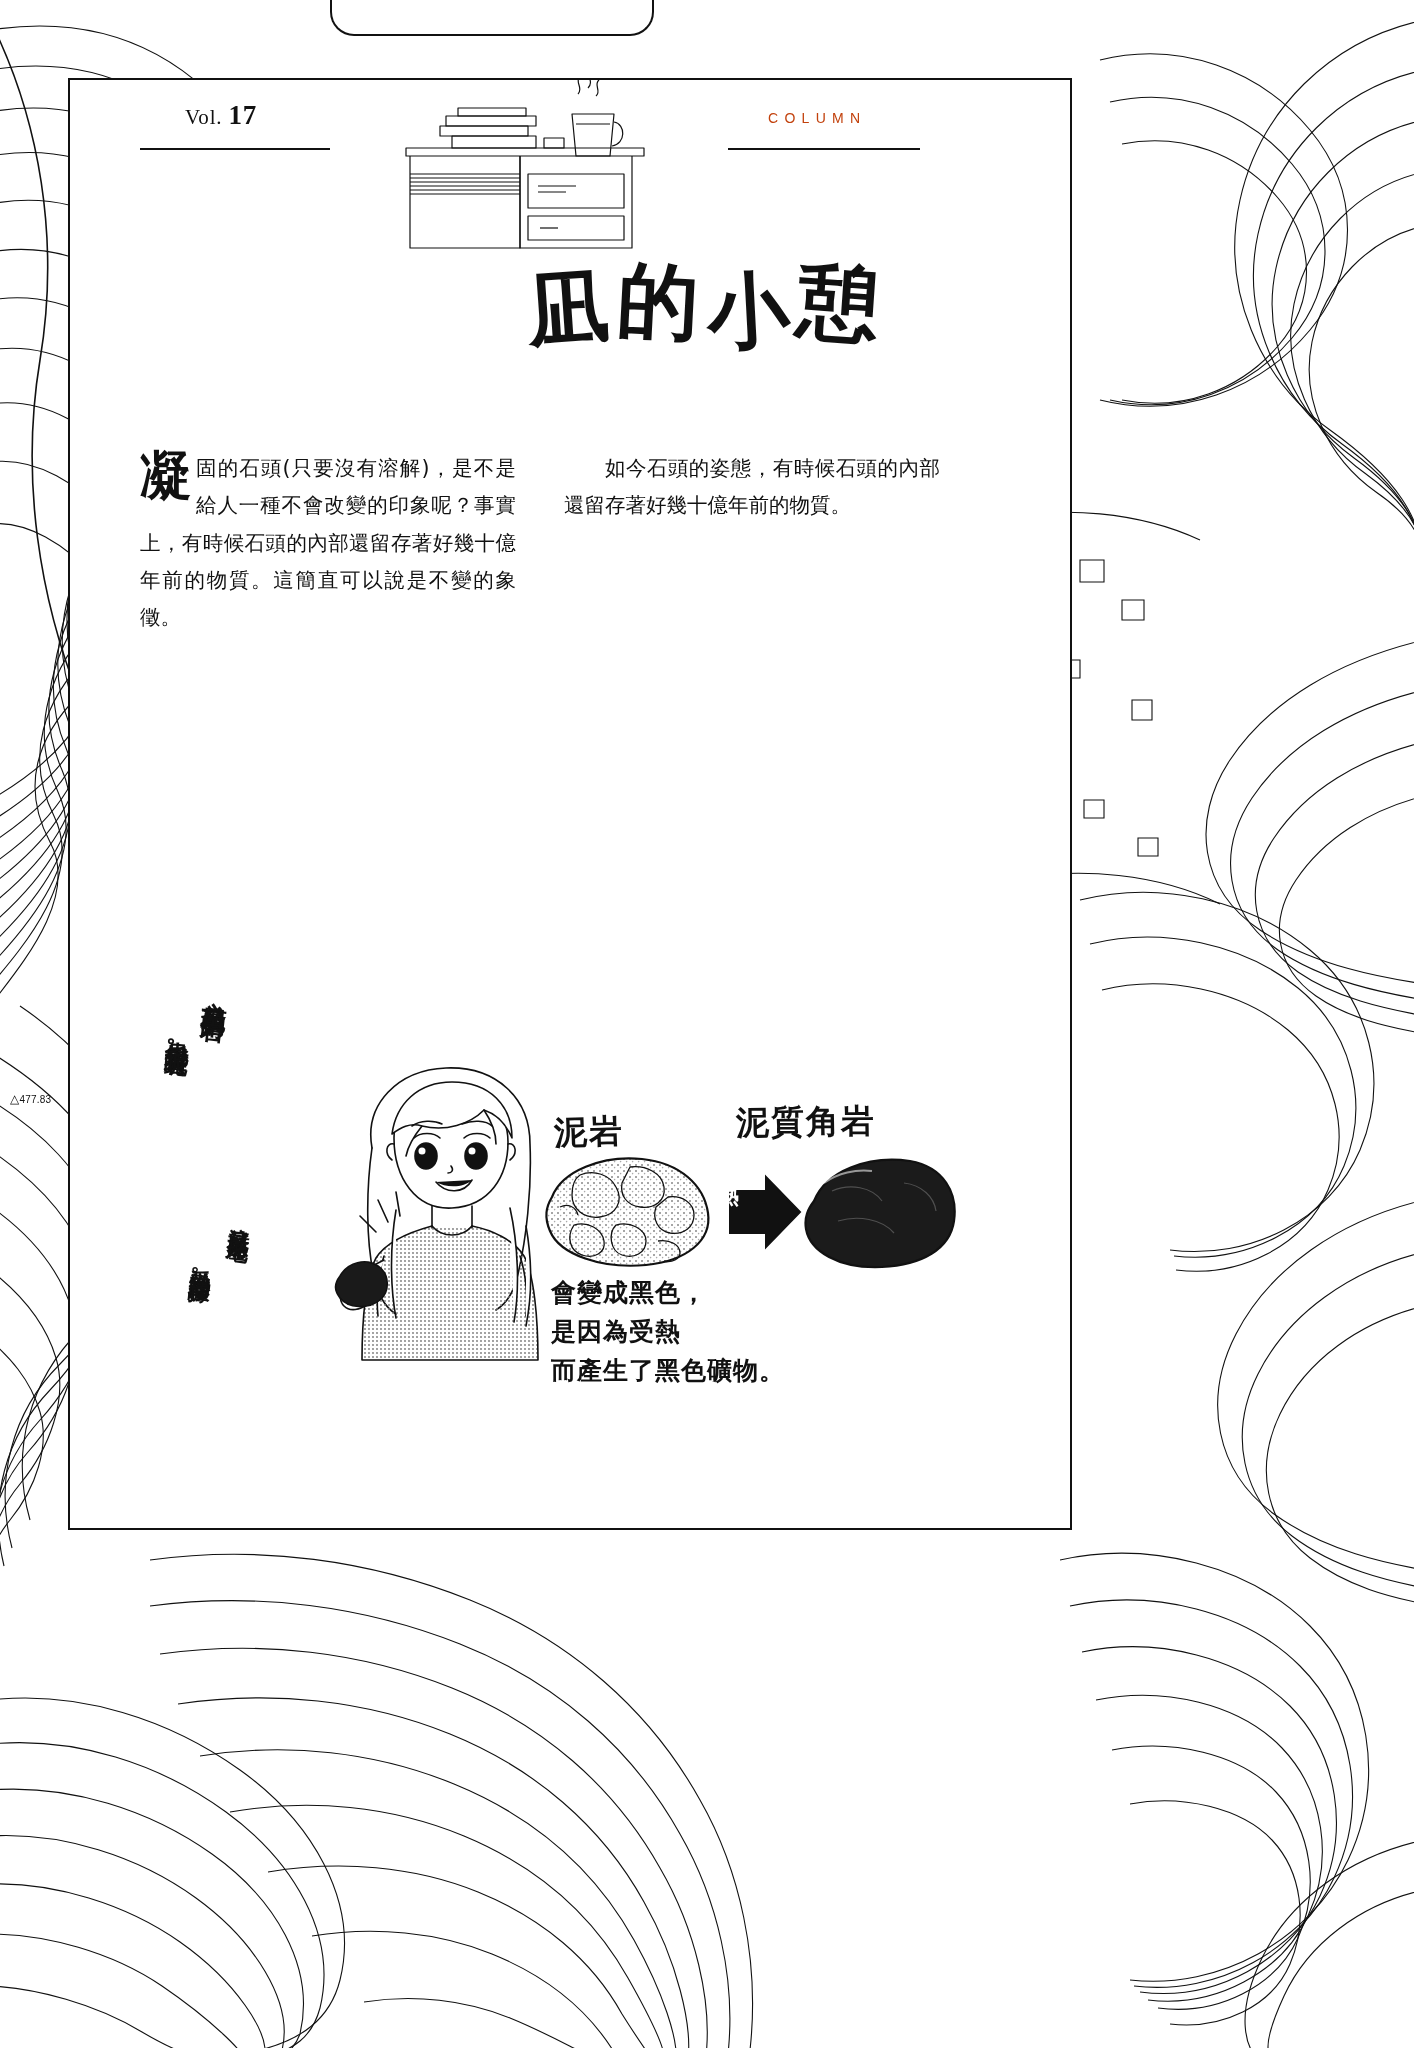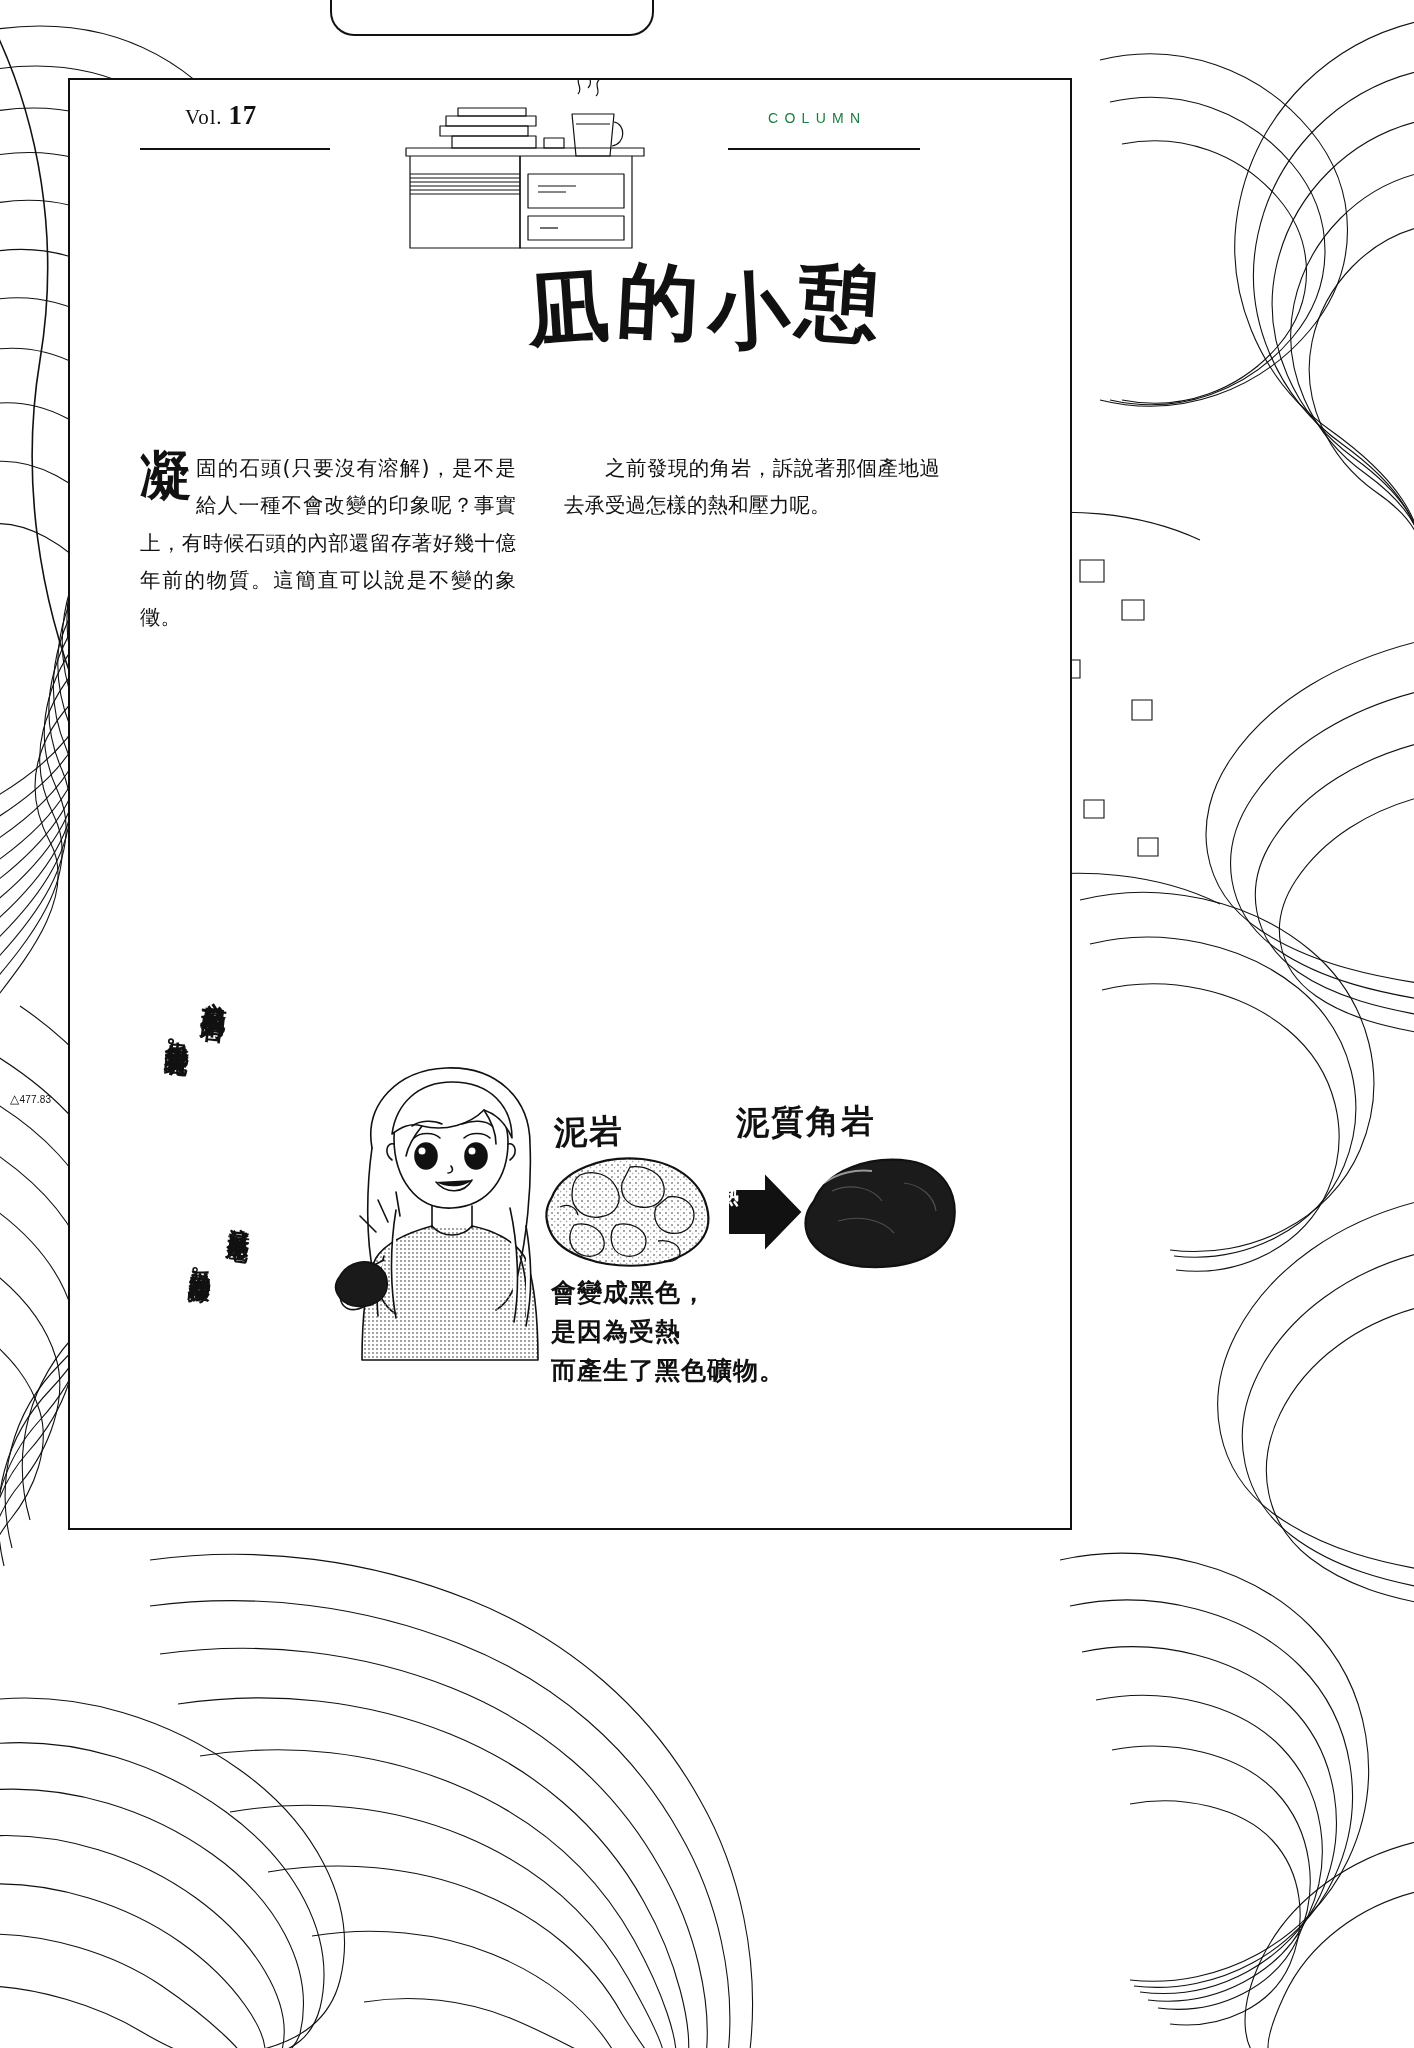--- a/index.html
+++ b/index.html
@@ -37,21 +37,21 @@
     position:absolute;left:185px;top:100px;
     font-family:"Liberation Serif", serif;
     font-size:21px;letter-spacing:.04em;color:#111;z-index:5;
   }
   .vol b{font-size:27px;margin-top:12px;}
   .rule-left{position:absolute;left:140px;top:148px;width:190px;height:2px;background:#111;z-index:5;}
   .rule-right{position:absolute;left:728px;top:148px;width:192px;height:2px;background:#111;z-index:5;}
   .column-label{
     position:absolute;left:768px;top:110px;
     font-family:"Liberation Sans", sans-serif;
-    font-size:14px;letter-spacing:.45em;color:#15803d;z-index:5;
+    font-size:14px;letter-spacing:.45em;color:#c2410c;z-index:5;
   }
   
   #desk-illo{position:absolute;left:400px;top:78px;width:250px;height:180px;z-index:5;}
   
   #title-zone{position:absolute;left:0;top:262px;width:1414px;text-align:center;z-index:5;}
   .title-cjk{
     font-family:"DejaVu Sans", sans-serif;
     font-weight:bold;
     font-size:82px;
     letter-spacing:.10em;
@@ -284,21 +284,21 @@
   </div>
 </div>
 
 <div id="body-cols">
   <div class="col">
     <p class="para">
       <span class="dropcap">凝</span><span>固的石頭(只要沒有溶解)，是不是給人一種不會改變的印象呢？事實上，有時候石頭的內部還留存著好幾十億年前的物質。這簡直可以說是不變的象徵。</span>
     </p>
   </div>
   <div class="col">
-    <p class="para indent">之前發現的角岩，訴說著那個產地過去承受過怎樣的熱和壓力呢。</p>
+    <p class="para indent">如今石頭的姿態，有時候石頭的內部還留存著好幾十億年前的物質。</p>
   </div>
 </div>
 
 <div id="illo-zone">
 
   <div class="hand-text" id="vt1">之前發現的角岩</div>
   <div class="hand-text" id="vt2">也是變質岩呢。</div>
   <div class="hand-text" id="vt3">這就是以前產地</div>
   <div class="hand-text" id="vt4">受熱過的證據。</div>
 

